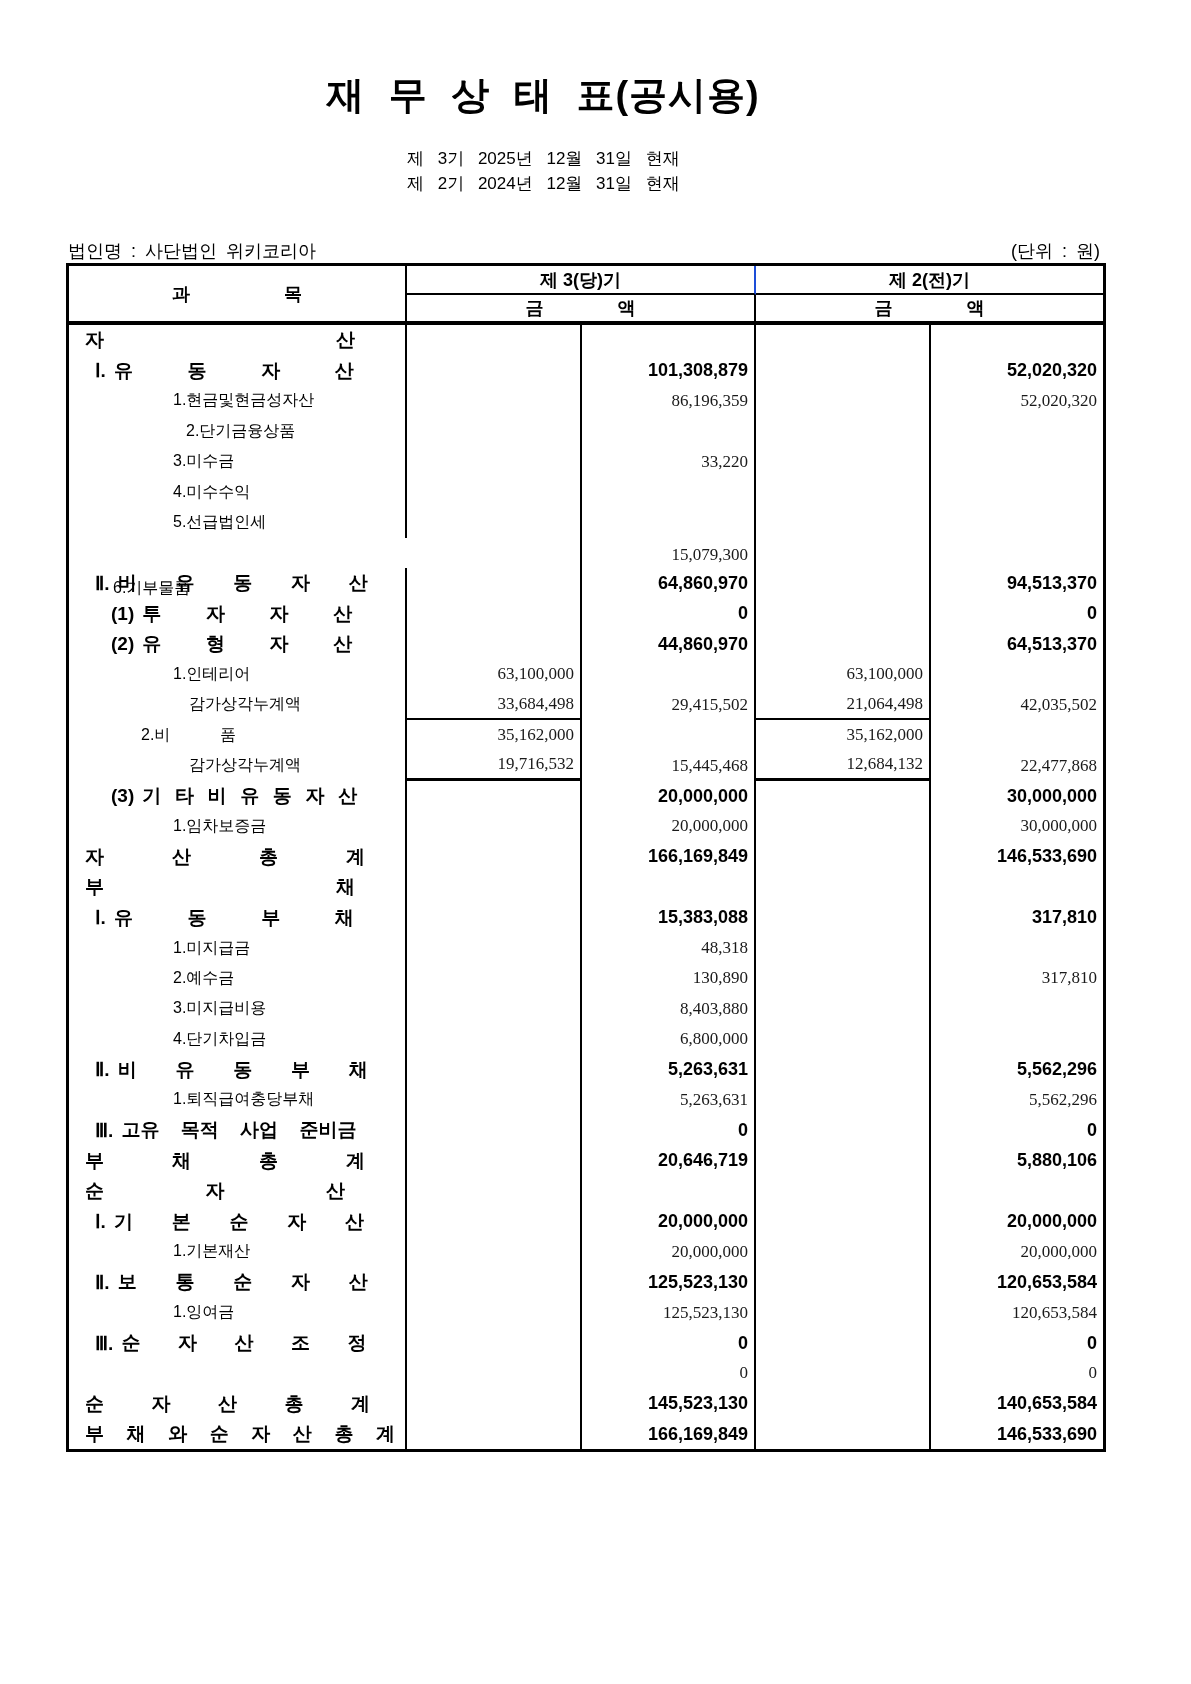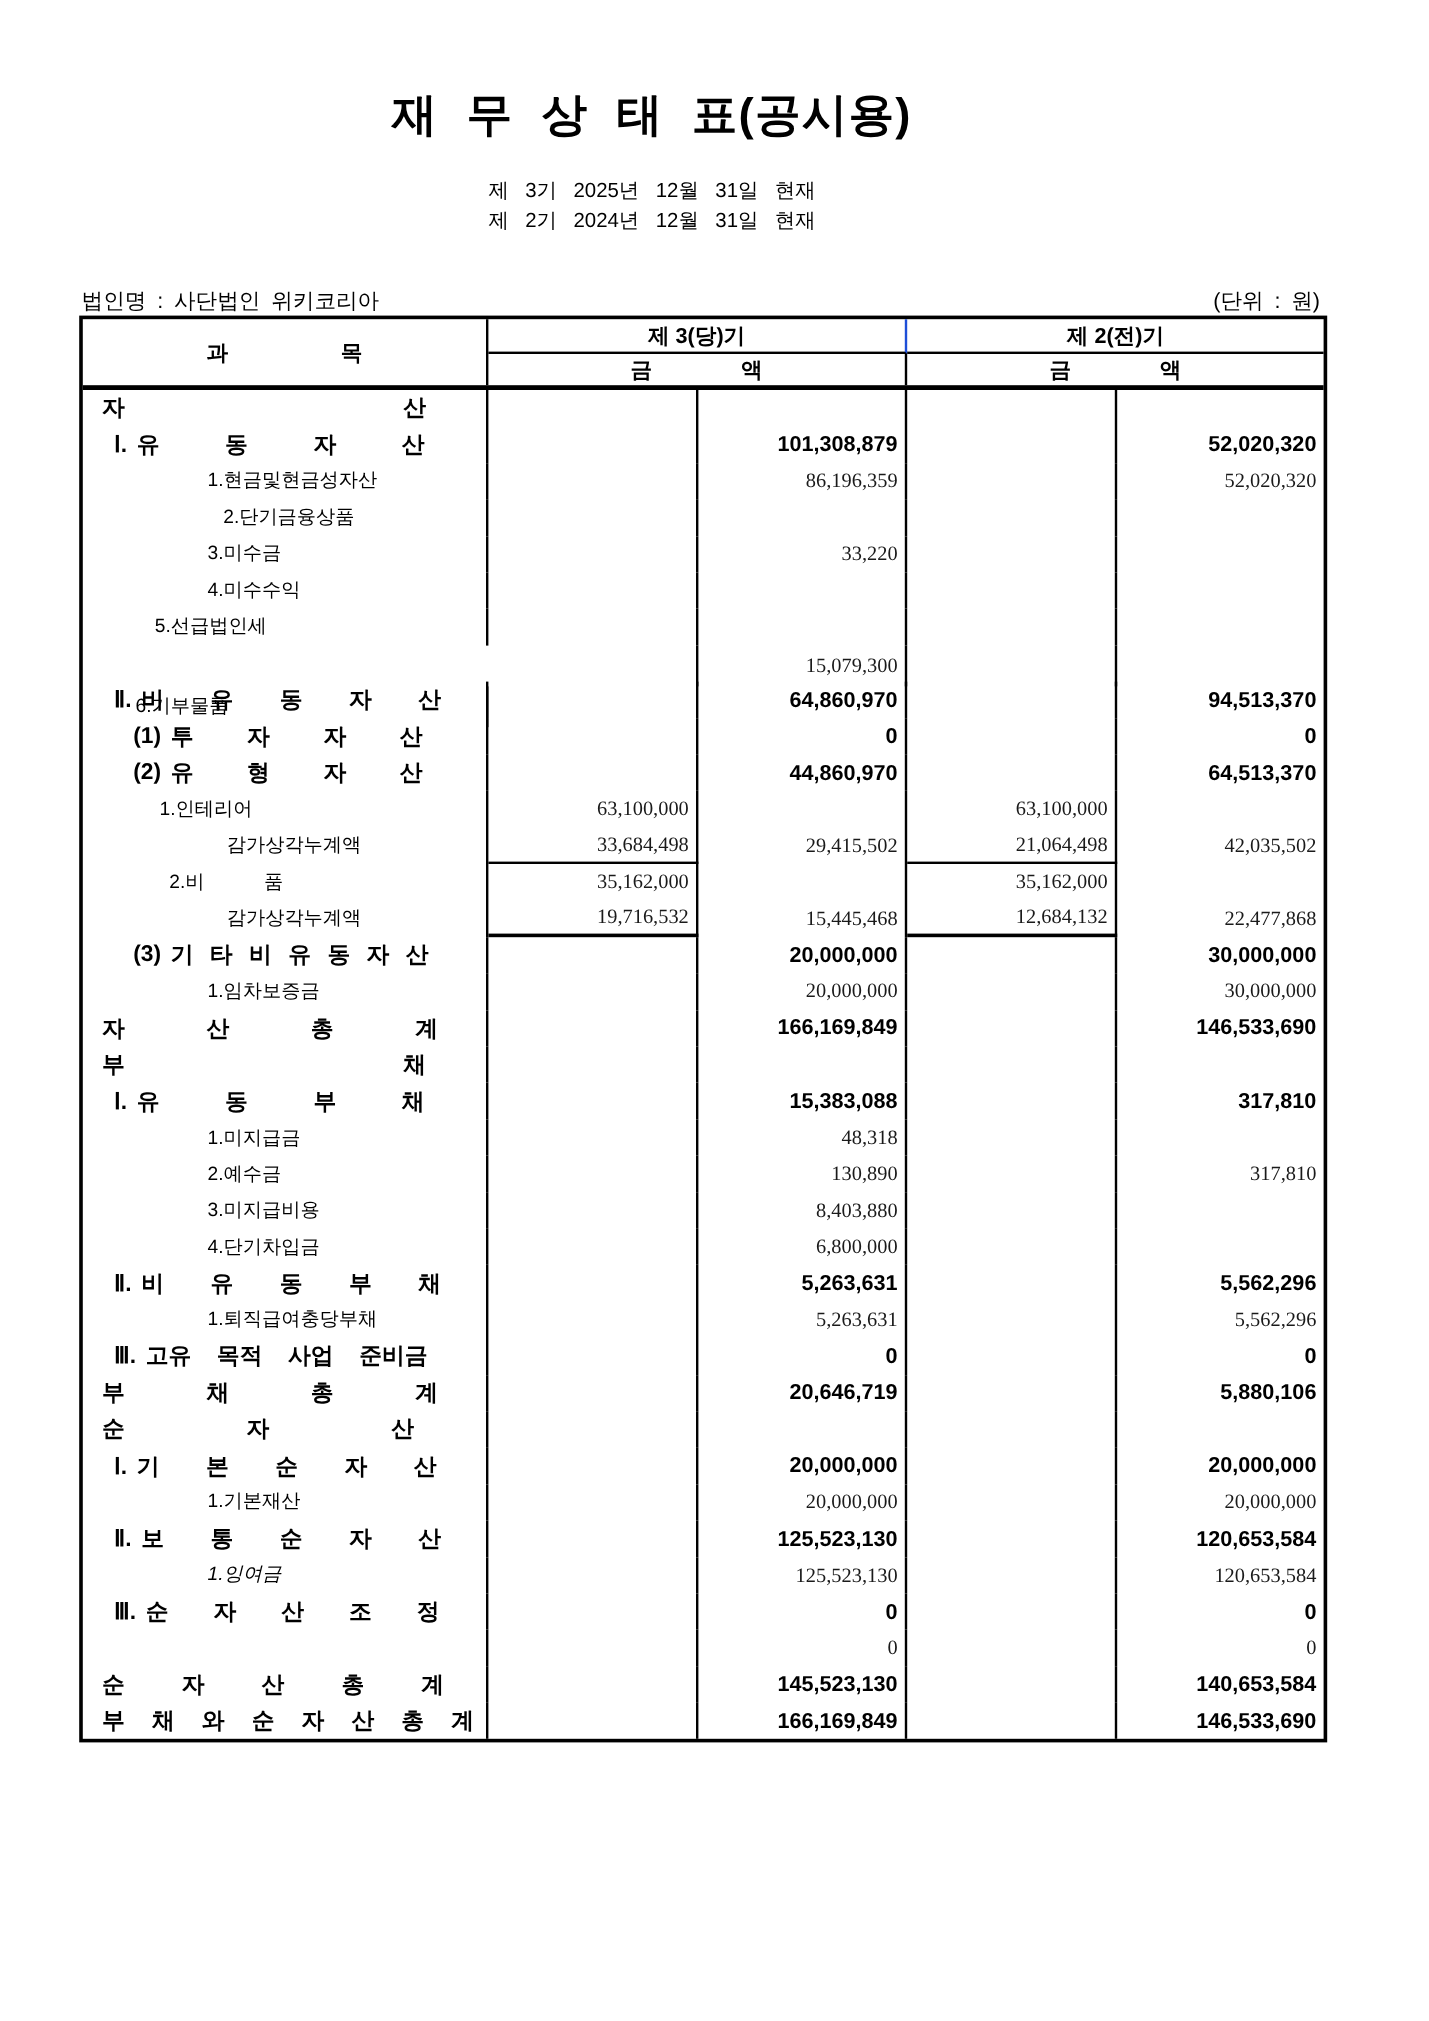--- a/index.html
+++ b/index.html
@@ -153,21 +153,21 @@
       <div class="row">
         <div class="cell label" style="padding-left: 104px;">
           <span>4.미수수익</span>
         </div>
         <div class="cell amt"></div>
         <div class="cell amt"></div>
         <div class="cell amt"></div>
         <div class="cell amt"></div>
       </div>
       <div class="row">
-        <div class="cell label" style="padding-left: 60px;">
+        <div class="cell label" style="padding-left: 104px;">
           <span>5.선급법인세</span>
         </div>
         <div class="cell amt"></div>
         <div class="cell amt"></div>
         <div class="cell amt"></div>
         <div class="cell amt"></div>
       </div>
       <div class="row">
         <div class="cell label" style="padding-left: 44px; margin-top: 34px;">
           <span>6.기부물품</span>
@@ -217,21 +217,21 @@
             <span>자</span>
             <span>산</span>
           </span>
         </div>
         <div class="cell amt"></div>
         <div class="cell amt">44,860,970</div>
         <div class="cell amt"></div>
         <div class="cell amt">64,513,370</div>
       </div>
       <div class="row">
-        <div class="cell label" style="padding-left: 64px;">
+        <div class="cell label" style="padding-left: 104px;">
           <span>1.인테리어</span>
         </div>
         <div class="cell amt">63,100,000</div>
         <div class="cell amt"></div>
         <div class="cell amt">63,100,000</div>
         <div class="cell amt"></div>
       </div>
       <div class="row">
         <div class="cell label" style="padding-left: 120px;">
           <span>감가상각누계액</span>
@@ -468,21 +468,21 @@
             <span>자</span>
             <span>산</span>
           </span>
         </div>
         <div class="cell amt"></div>
         <div class="cell amt">125,523,130</div>
         <div class="cell amt"></div>
         <div class="cell amt">120,653,584</div>
       </div>
       <div class="row">
-        <div class="cell label" style="padding-left: 104px; font-style: italic;">
+        <div class="cell label" style="padding-left: 104px;">
           <span>1.잉여금</span>
         </div>
         <div class="cell amt"></div>
         <div class="cell amt">125,523,130</div>
         <div class="cell amt"></div>
         <div class="cell amt">120,653,584</div>
       </div>
       <div class="row bold">
         <div class="cell label" style="padding-left: 26px;">
           <span class="prefix">Ⅲ.</span>

